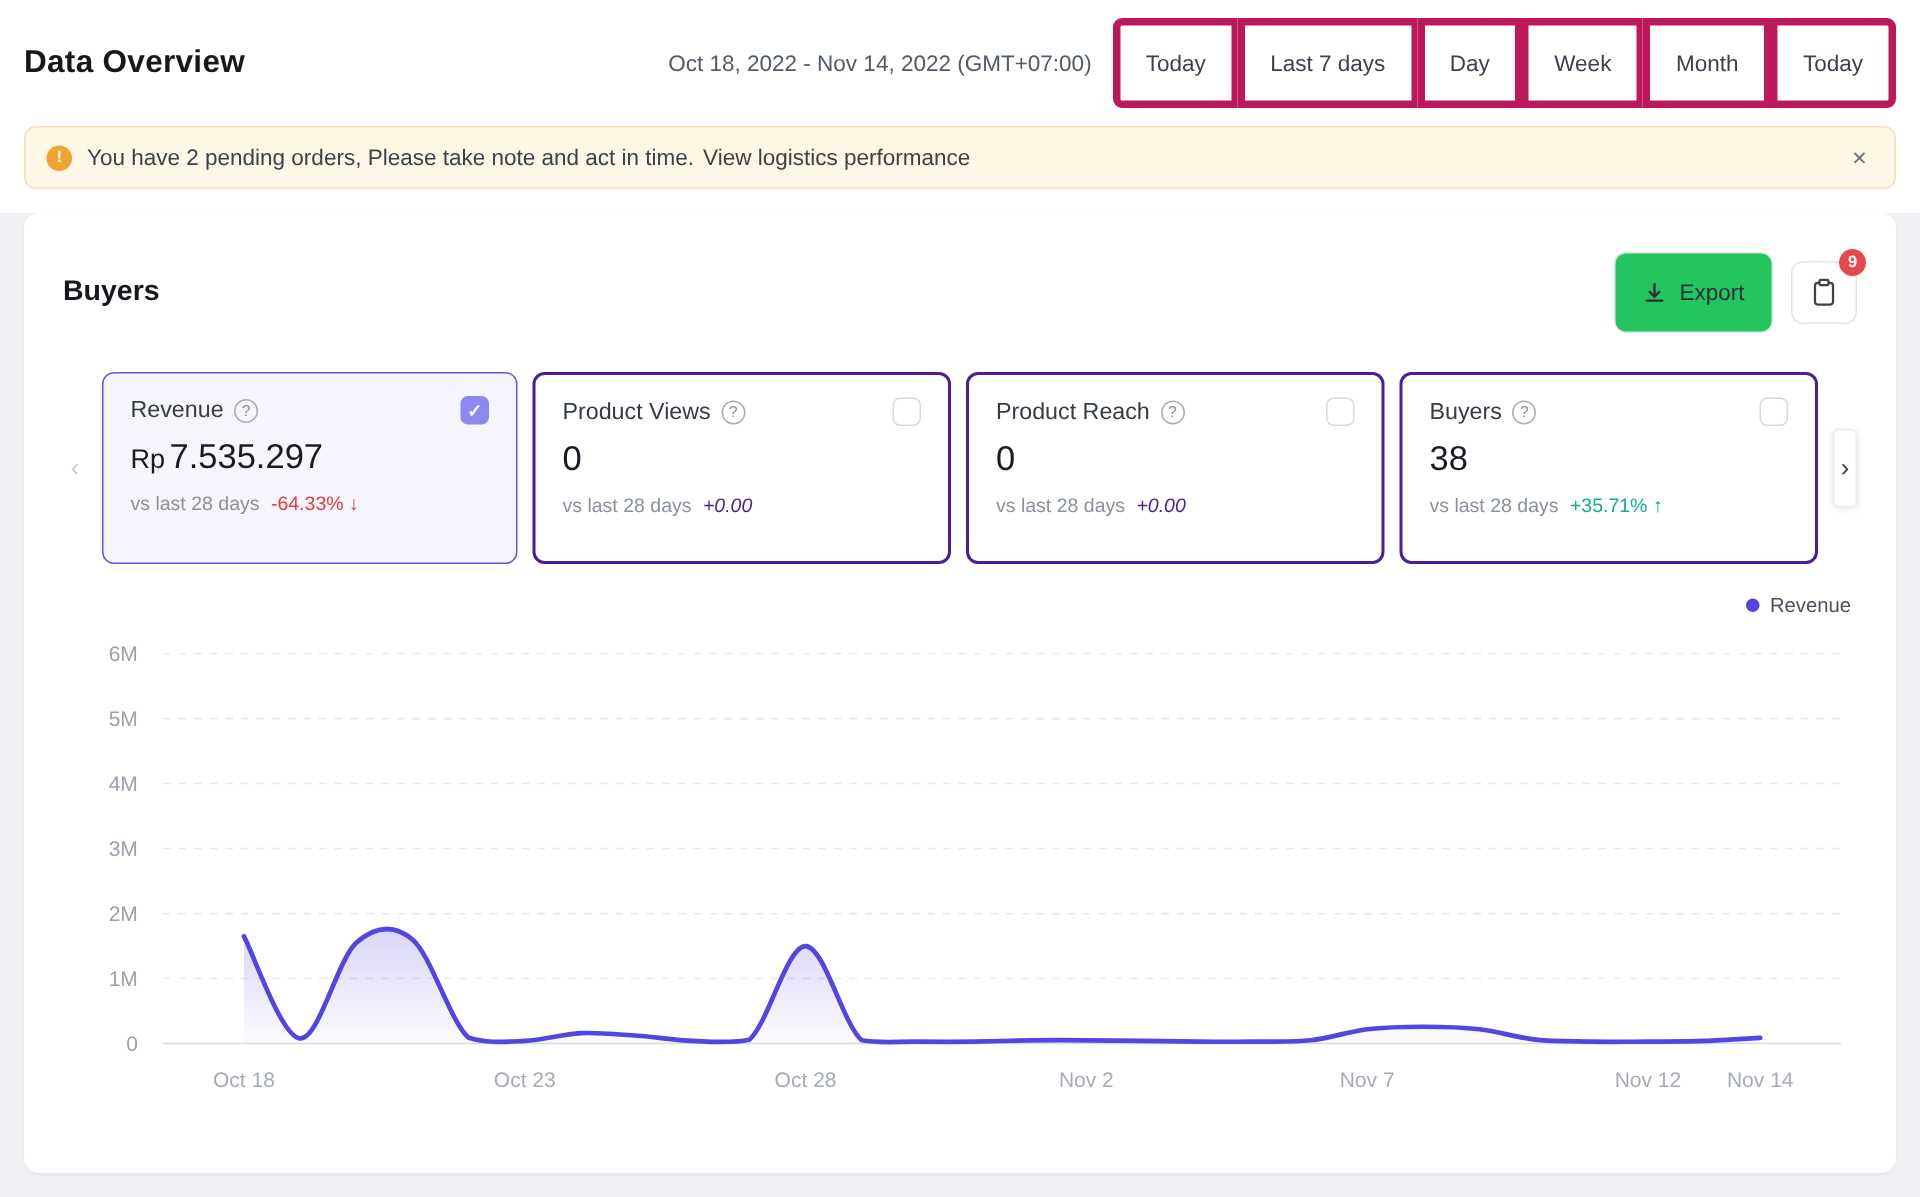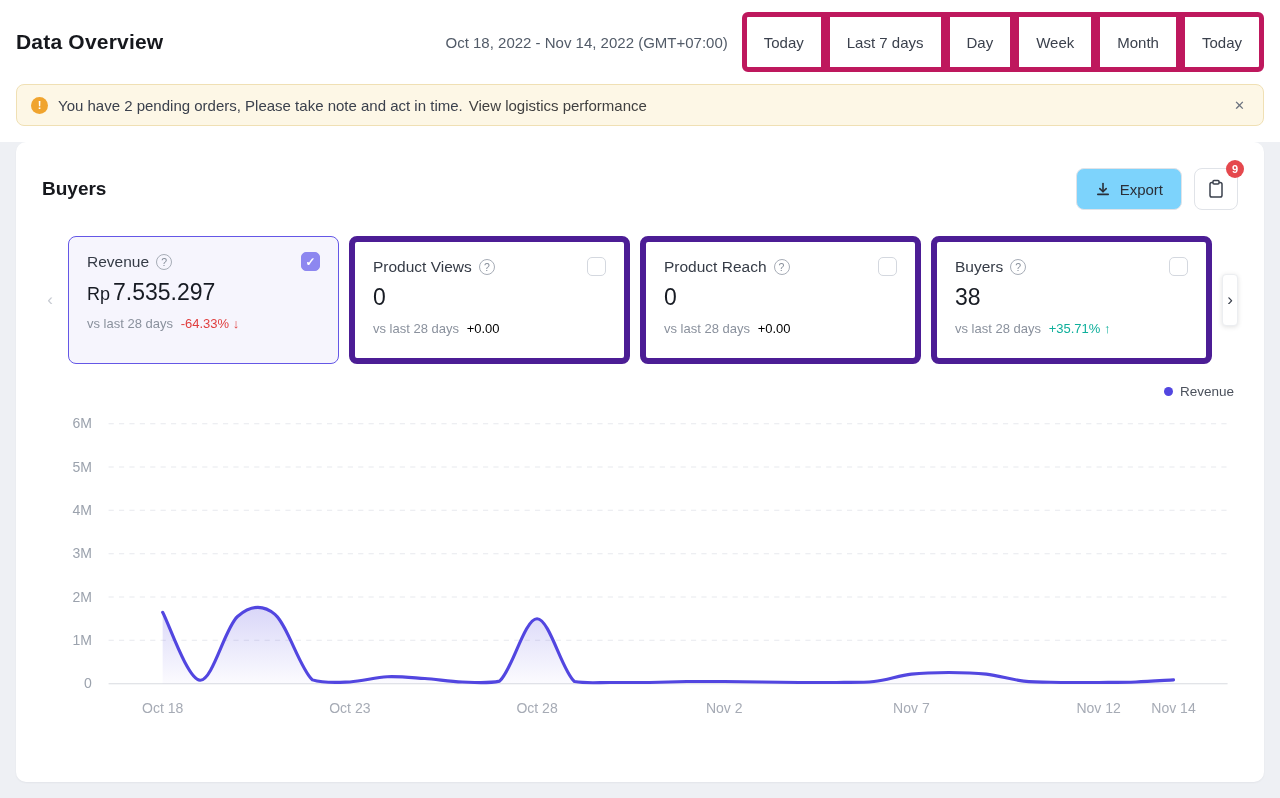--- a/index.html
+++ b/index.html
@@ -42,22 +42,22 @@
 
   
   .content { background:#eef0f4; padding:0 16px 16px; height:656px; }
   .trends-card {
     background:#fff; border-radius:10px; height:640px; padding:26px 26px 0;
     box-shadow:0 1px 2px rgba(20,24,40,.05);
   }
   .trends-head { display:flex; align-items:center; }
   .trends-title { font-size:19px; font-weight:700; color:#16181d; }
   .export-btn {
-    margin-left:auto; display:flex; align-items:center; gap:9px; height:42px; padding:0 18px;
-    border:1px solid #e0e3e8; border-radius:8px; background:#7dd3fc; font-size:15px; color:#2a2f38;
+    margin-left:auto; display:flex; align-items:center; gap:9px; height:54px; padding:0 18px;
+    border:1px solid #e0e3e8; border-radius:8px; background:#22c55e; font-size:15px; color:#2a2f38;
     cursor:pointer; font-family:"Liberation Sans", sans-serif;
   }
   .clip-btn {
     position:relative; width:44px; height:42px; margin-left:12px;
     border:1px solid #e0e3e8; border-radius:8px; background:#fff;
     display:flex; align-items:center; justify-content:center; cursor:pointer;
   }
   .badge {
     position:absolute; top:-9px; right:-7px; min-width:18px; height:18px; padding:0 4px;
     border-radius:9px; background:#e5484d; color:#fff; font-size:11px; font-weight:700;
@@ -66,42 +66,42 @@
 
   
   .cards-row { display:flex; align-items:center; gap:10px; margin-top:26px; }
   .chev {
     width:16px; height:52px; padding:0; display:flex; align-items:center; justify-content:center;
     background:#fff; border:none; font-size:17px; color:#c7cbd2; cursor:pointer;
     font-family:"Liberation Sans", sans-serif;
   }
   .chev.next { color:#3b414d; border:1px solid #eceef1; border-radius:4px; box-shadow:0 1px 5px rgba(0,0,0,.12); }
   .metric-card {
-    flex:1; height:128px; border:6px solid #4c1d95; border-radius:8px;
+    flex:1; height:128px; border:2px solid #4c1d95; border-radius:8px;
     padding:15px 18px; background:#fff; cursor:pointer;
   }
   .metric-card.selected { border:1.5px solid #6457e6; background:#f6f5fd; }
   .mc-head { display:flex; align-items:center; gap:7px; font-size:15.5px; color:#353b46; }
   .help {
     width:16px; height:16px; border-radius:50%; border:1px solid #a7adb7; color:#868e9a;
     font-size:10.5px; display:flex; align-items:center; justify-content:center; flex:0 0 auto;
   }
   .checkbox {
     margin-left:auto; width:19px; height:19px; border-radius:5px;
     border:1.5px solid #d4d8df; background:#fff; color:transparent;
     display:flex; align-items:center; justify-content:center; font-size:12px; font-weight:700;
   }
   .checkbox.checked { background:#8d87f0; border-color:#8d87f0; color:#fff; }
   .mc-value { margin-top:8px; font-size:23px; font-weight:400; color:#171b23; }
   .mc-prefix { font-size:18px; margin-right:3px; }
   .mc-sub { margin-top:10px; font-size:13px; color:#8a919d; }
   .delta { margin-left:4px; }
   .delta.neg { color:#e03e3e; }
   .delta.pos { color:#0eaf9b; }
-  .delta.flat { color:#000000; }
+  .delta.flat { color:#4c1d95;font-style:italic; }
   .arrow { font-weight:700; }
   .arrow.neg { color:#e03e3e; }
   .arrow.pos { color:#0eaf9b; }
 
   
   .legend-row {
     display:flex; justify-content:flex-end; align-items:center; gap:7px;
     margin-top:20px; padding-right:4px; font-size:13.5px; color:#4b515c;
   }
   .legend-dot { width:9px; height:9px; border-radius:50%; background:#5246e0; }

